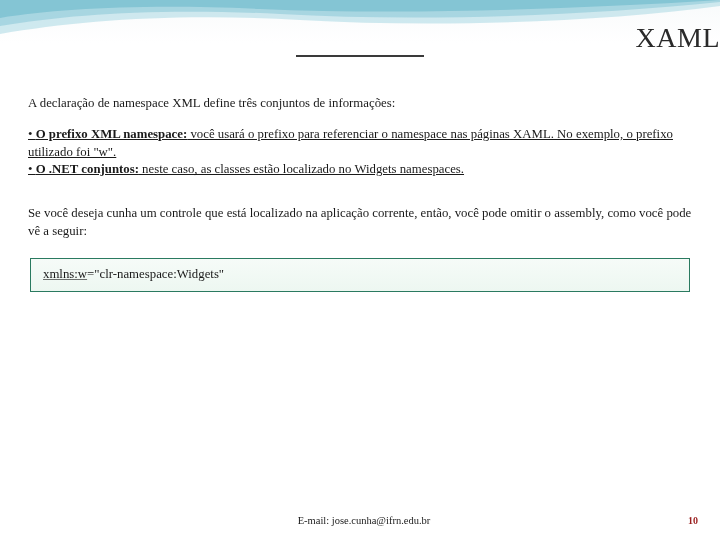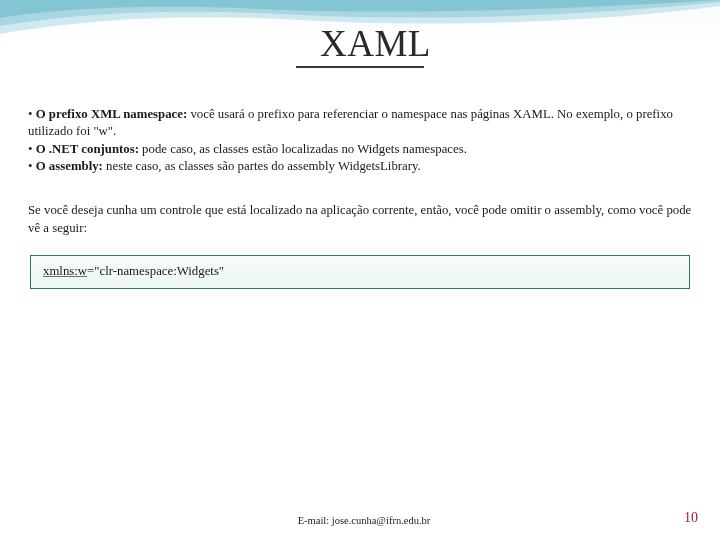--- a/index.html
+++ b/index.html
@@ -9,43 +9,43 @@
     background: linear-gradient(180deg, #f8fafb 0%, #ffffff 8%);
     position: relative;
   }
   .header-wave {
     position: absolute;
     top: 0; left: 0; right: 0;
     height: 38px;
     pointer-events: none;
   }
   .title {
-    text-align: center;
-    font-size: 37px;
+    text-align: right;
+    font-size: 28px;
     font-weight: normal;
     color: #2a2a2a;
     padding-top: 22px;
     font-family: Georgia, serif;
     letter-spacing: 0.5px;
     padding-left: 31px;
   }
   .title-underline {
     width: 128px;
     height: 1.5px;
     background: #3a3a3a;
     margin: 1px auto 0 auto;
   }
   .content {
     padding: 38px 28px 0 28px;
     font-size: 12.8px;
     line-height: 1.38;
     color: #1a1a1a;
   }
   .intro { margin-bottom: 14px; }
-  .bullets { margin-bottom: 26px; }
+  .bullets { margin-bottom: 26px; text-decoration: underline; }
   .bullets .line { padding-left: 0; }
   .bullet-mark { display: inline; }
   .note { margin-bottom: 18px; }
   .codebox {
     border: 1px solid #2a7a60;
     background: linear-gradient(180deg, #f6fbf8 0%, #edf7f1 100%);
     padding: 7px 12px;
     font-size: 12.8px;
     color: #1a1a1a;
     margin: 0 2px;
@@ -66,48 +66,47 @@
     font-size: 10.5px;
     color: #1a1a1a;
     margin-left: 8px;
   }
   .footer .email { text-align: center; flex: 1; }
   .footer .pagenum {
     position: absolute;
     right: 22px;
     bottom: 0;
     color: #9a1f1f;
-    font-size: 14px;
+    font-size: 10px;
+    font-weight: bold;
   }
   b { font-weight: bold; }
 </style>
 </head>
 <body>
 
 <svg class="header-wave" viewBox="0 0 720 38" preserveAspectRatio="none">
   <path d="M0,0 L720,0 L720,6 C600,22 440,28 300,20 C180,13 80,20 0,34 Z" fill="#bfe2ea" opacity="0.75"></path>
   <path d="M0,0 L720,0 L720,2 C580,16 420,22 280,14 C160,8 70,14 0,26 Z" fill="#8fcad8" opacity="0.6"></path>
   <path d="M0,0 L720,0 L720,0 C560,10 400,15 260,9 C150,4 60,8 0,18 Z" fill="#5fb3c7" opacity="0.5"></path>
 </svg>
 
 <h1 class="title">XAML</h1>
 <div class="title-underline"></div>
 
 <div class="content">
 
+  <p class="intro">A declaração de namespace XML define três conjuntos de informações:</p>
 
   <div class="bullets">
     <div class="line">
       <span class="bullet-mark">• </span><b>O prefixo XML namespace:</b><span> você usará o prefixo para referenciar o namespace nas páginas XAML. No exemplo, o prefixo utilizado foi "w".</span>
     </div>
     <div class="line">
-      <span class="bullet-mark">• </span><b>O .NET conjuntos:</b><span> pode caso, as classes estão localizadas no Widgets namespaces.</span>
-    </div>
-    <div class="line">
-      <span class="bullet-mark">• </span><b>O assembly:</b><span> neste caso, as classes são partes do assembly WidgetsLibrary.</span>
+      <span class="bullet-mark">• </span><b>O .NET conjuntos:</b><span> neste caso, as classes estão localizado no Widgets namespaces.</span>
     </div>
   </div>
 
   <p class="note">Se você deseja cunha um controle que está localizado na aplicação corrente, então, você pode omitir o assembly, como você pode vê a seguir:</p>
 
   <div class="codebox">
     <span class="xmlns-label">xmlns:w</span><span>="clr-namespace:Widgets"</span>
   </div>
 
 </div>

